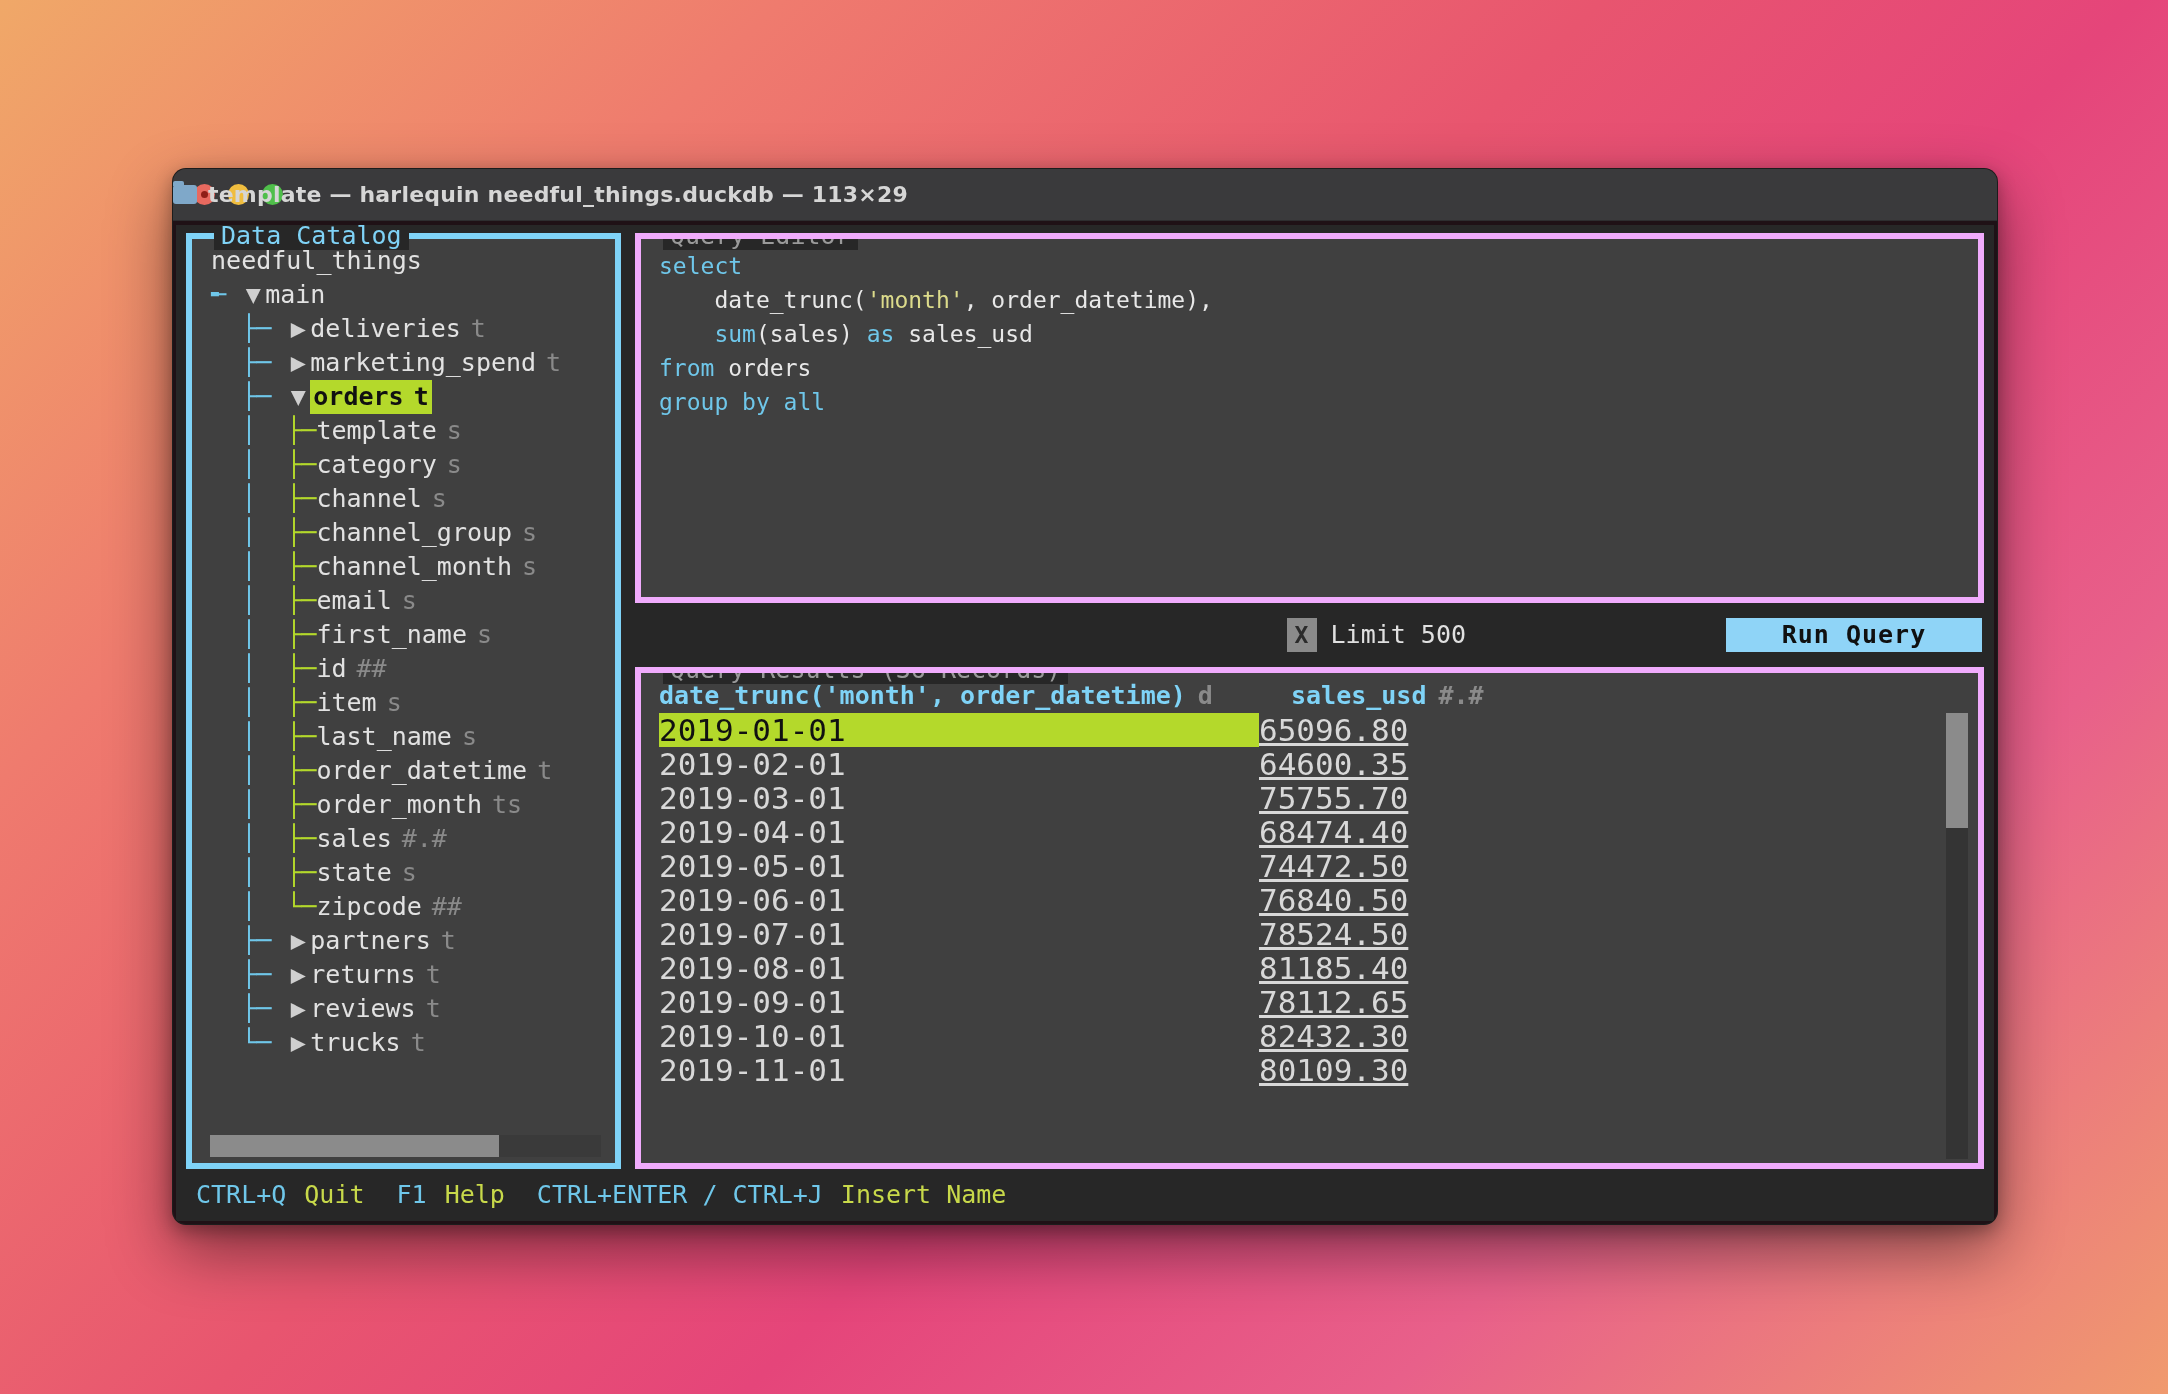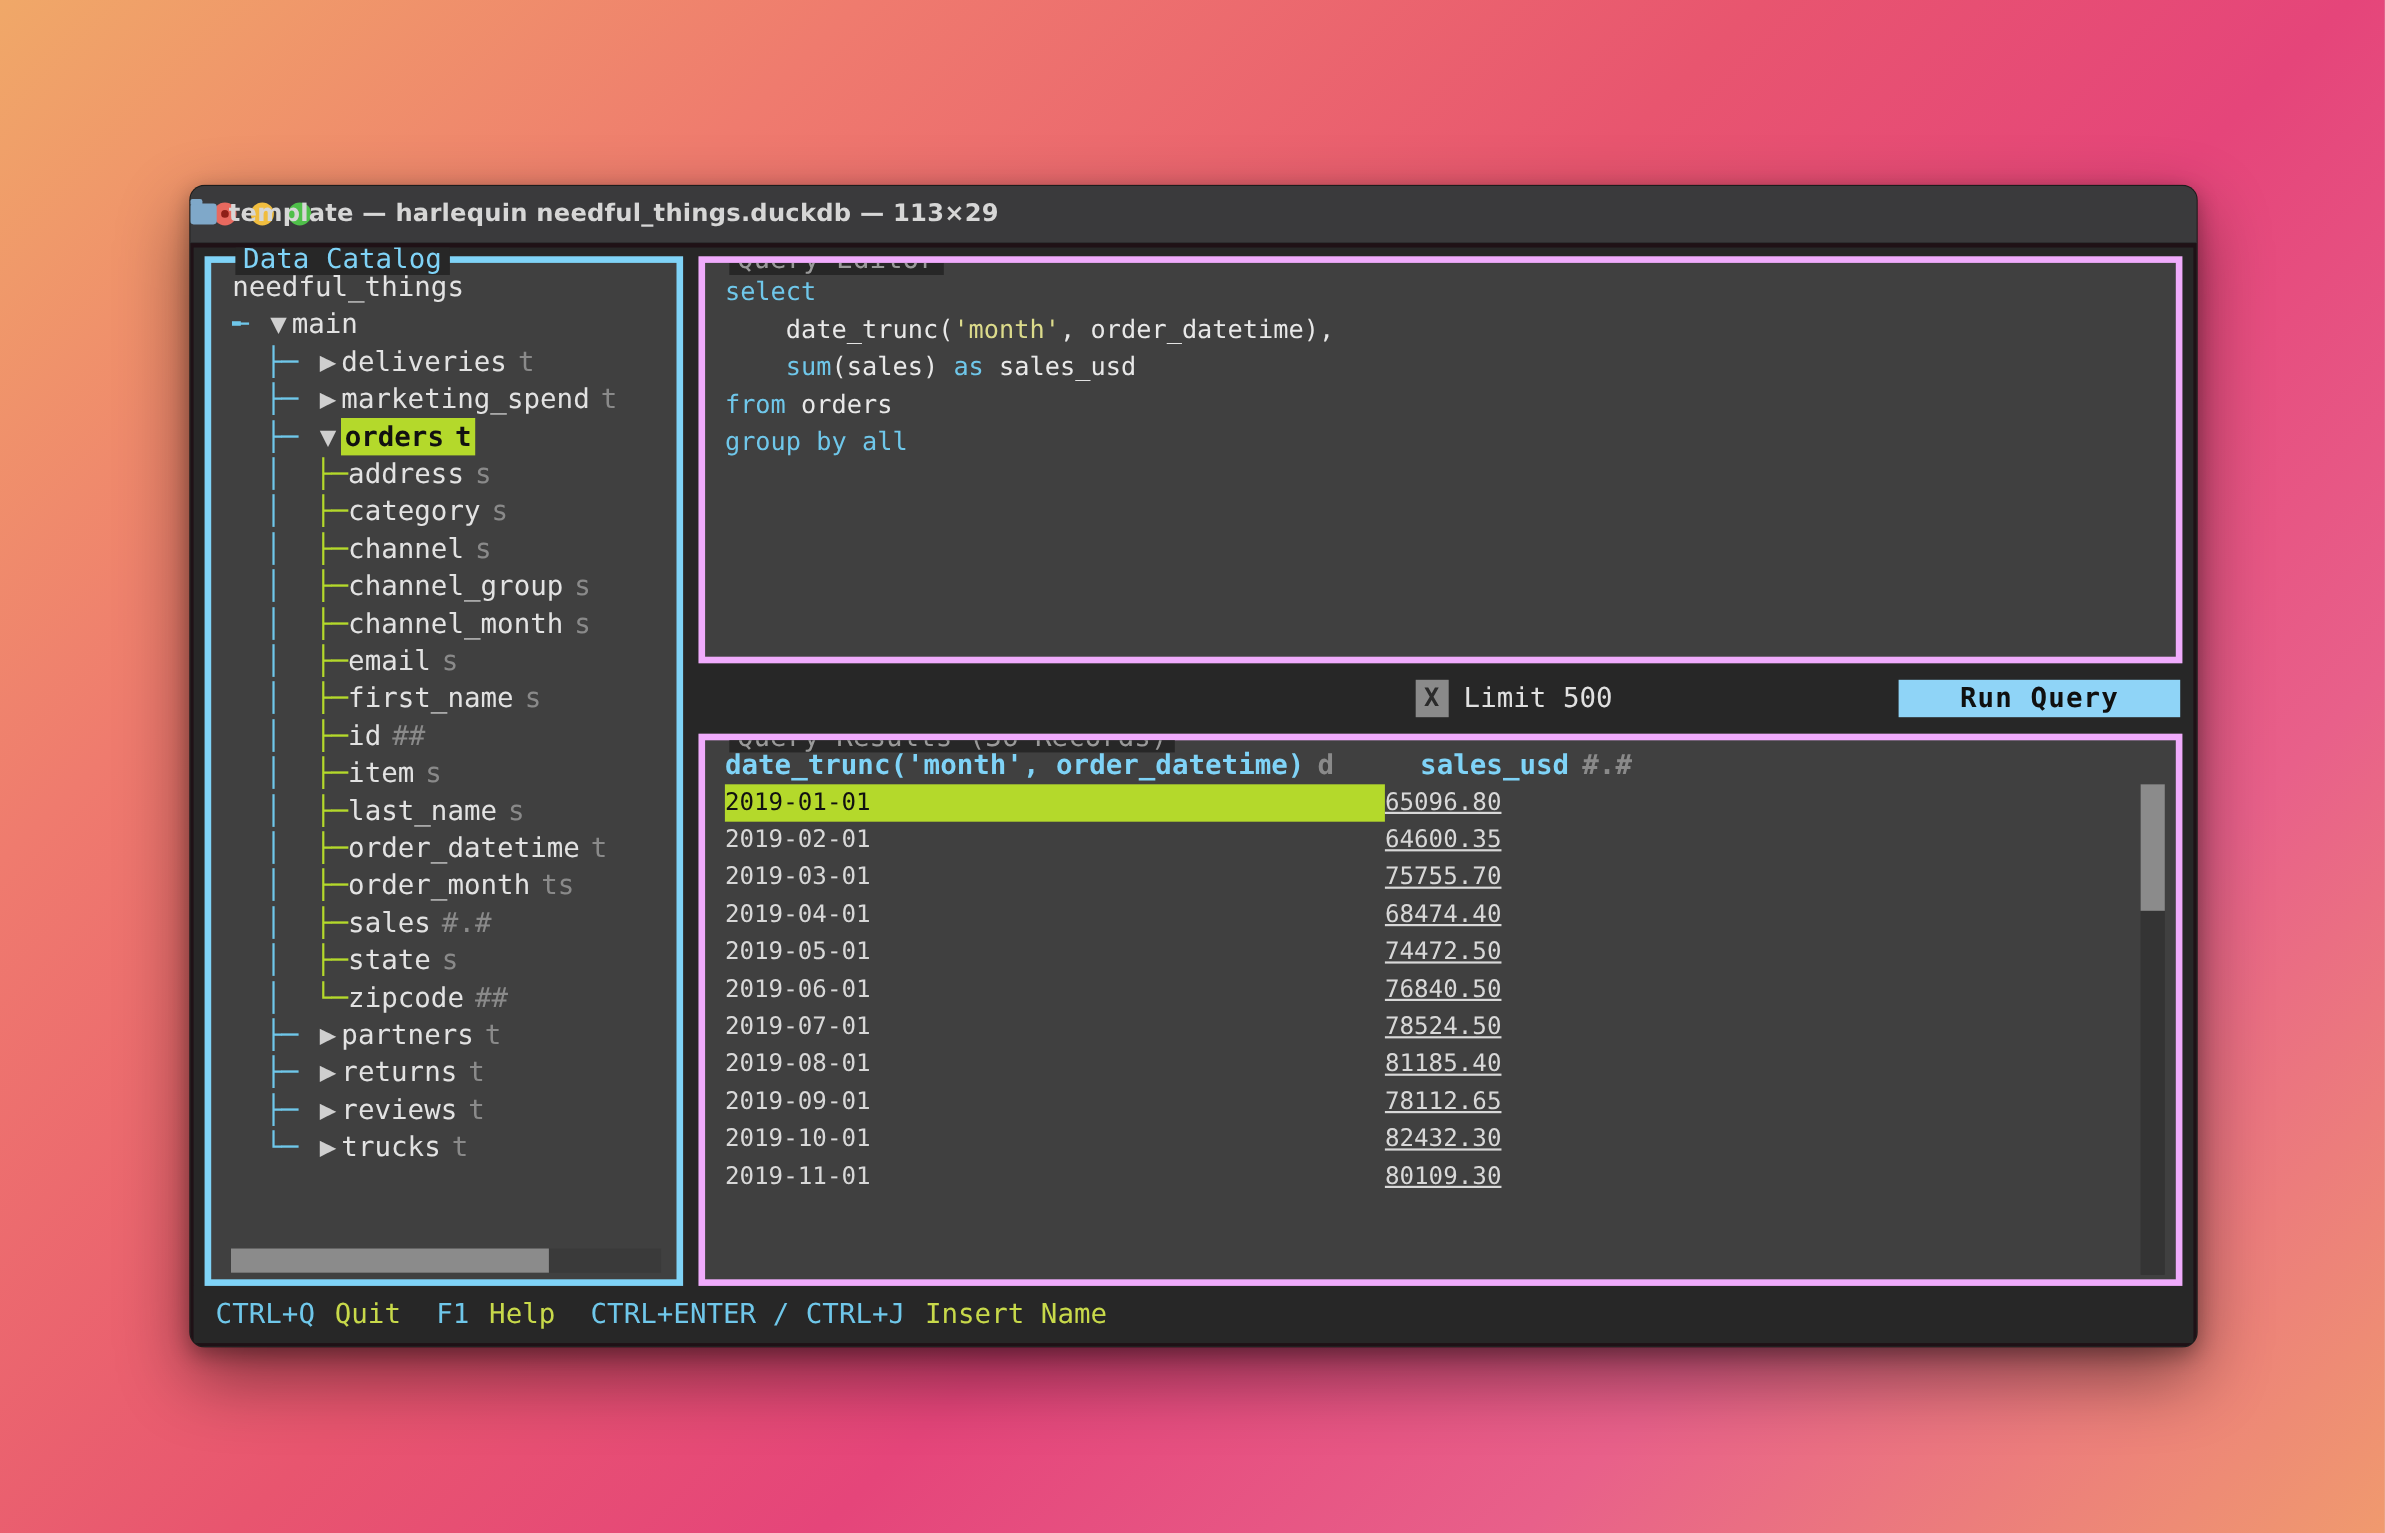--- a/index.html
+++ b/index.html
@@ -278,21 +278,21 @@
     font-weight: bold;
     margin-left: 12px;
   }
   .col-a { width: 600px; flex: 0 0 600px; }
   .col-b { width: 300px; flex: 0 0 300px; margin-left: 32px; }
 
   .res-row {
     display: flex;
     height: 34px;
     align-items: center;
-    font-size: 22px;
+    font-size: 31px;
     white-space: nowrap;
     color: #d8d8d8;
   }
   .res-row .cell-a { width: 600px; flex: 0 0 600px; }
   .res-row .cell-b { width: 300px; flex: 0 0 300px; text-decoration: underline; }
   .res-row.sel .cell-a {
     background: #b4d92b;
     color: #111111;
   }
 
@@ -382,21 +382,21 @@
 
           <div class="tree-row">
             <span class="guide blue">&nbsp;&nbsp;&nbsp;├─&nbsp;</span>
             <span class="arrow">▼</span>
             <span class="node-sel"><span>orders</span><span class="node-type">t</span></span>
           </div>
 
           <div class="tree-row">
             <span class="guide blue">&nbsp;&nbsp;&nbsp;│</span>
                   <span class="guide green">&nbsp;&nbsp;├─</span>
-            <span class="node-label">address</span>
+            <span class="node-label">template</span>
             <span class="node-type">s</span>
           </div>
           <div class="tree-row">
             <span class="guide blue">&nbsp;&nbsp;&nbsp;│</span>
                   <span class="guide green">&nbsp;&nbsp;├─</span>
             <span class="node-label">category</span>
             <span class="node-type">s</span>
           </div>
           <div class="tree-row">
             <span class="guide blue">&nbsp;&nbsp;&nbsp;│</span>

